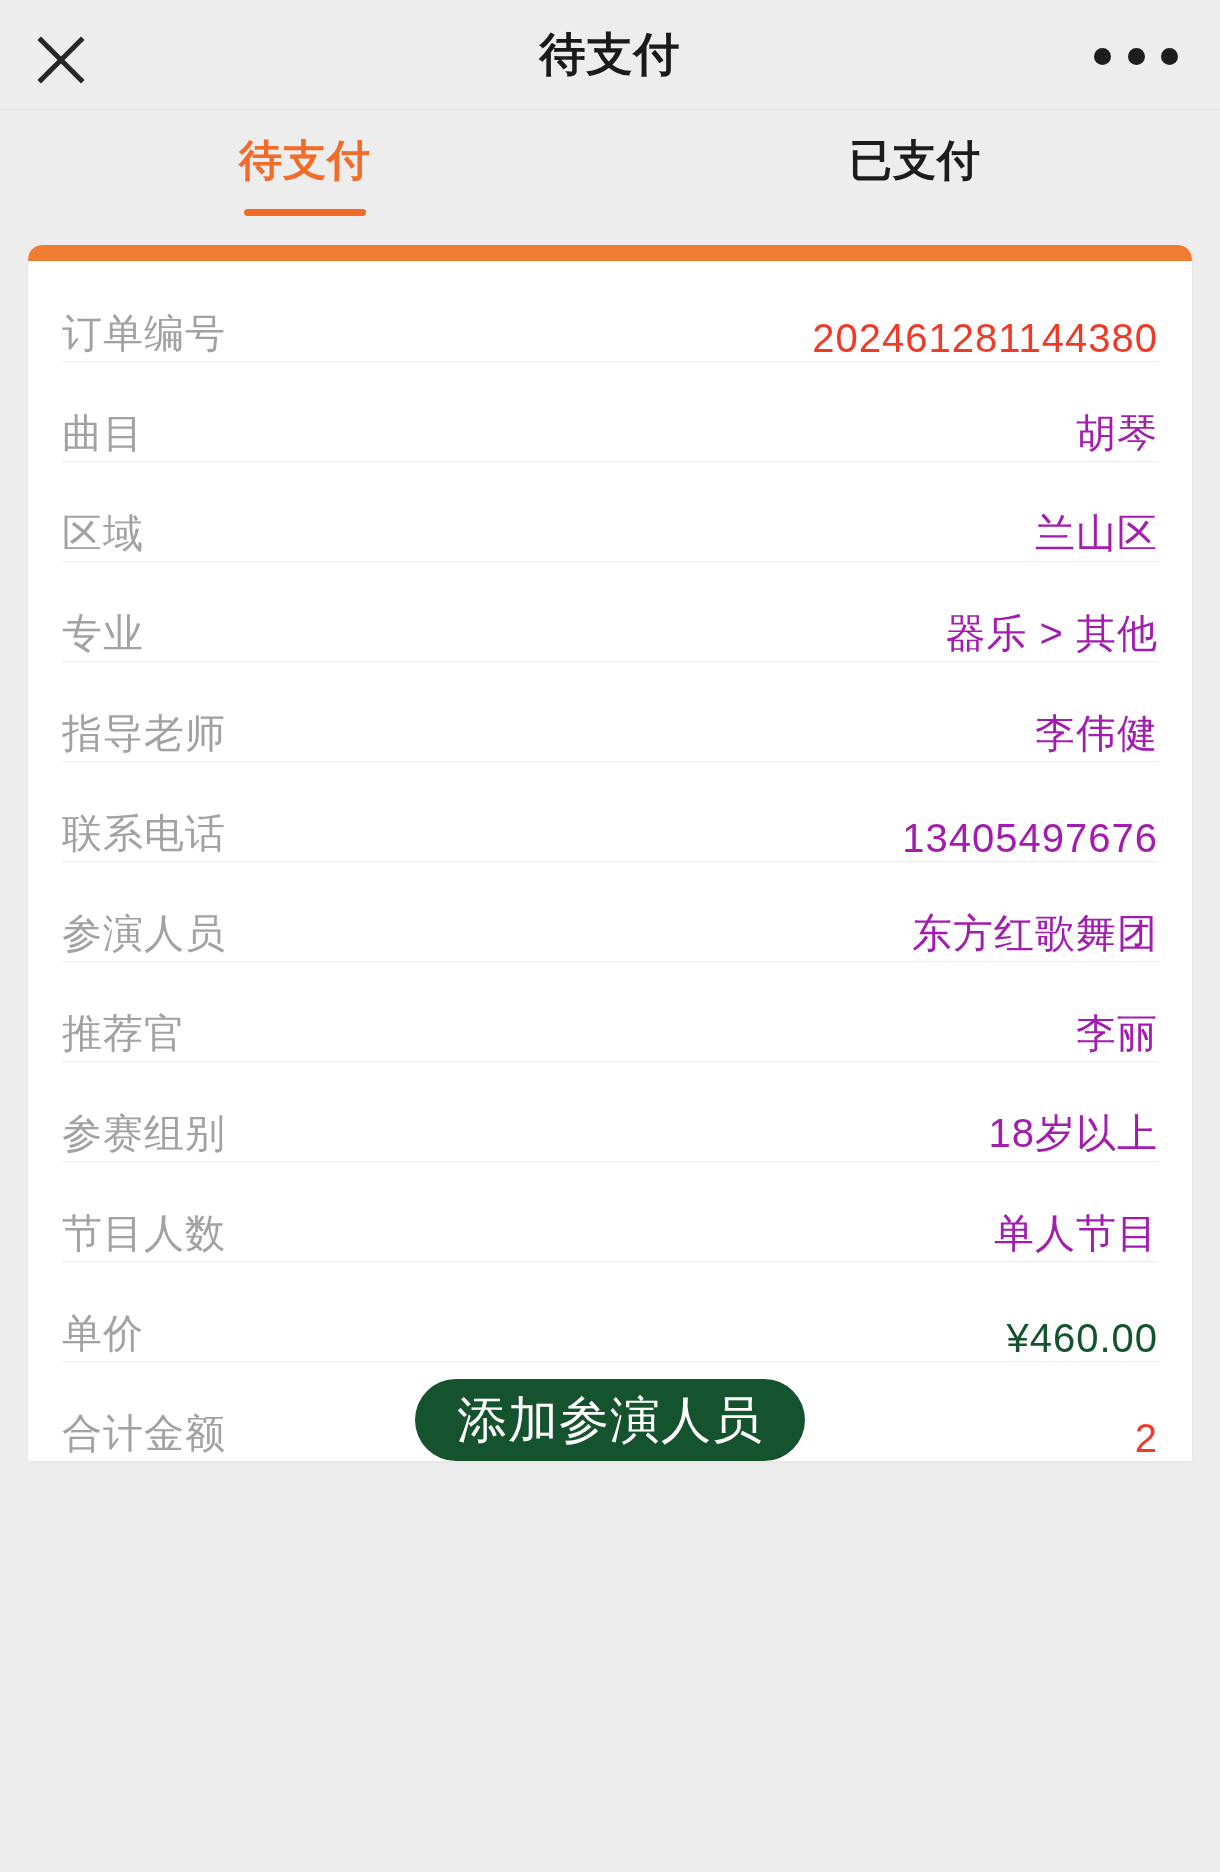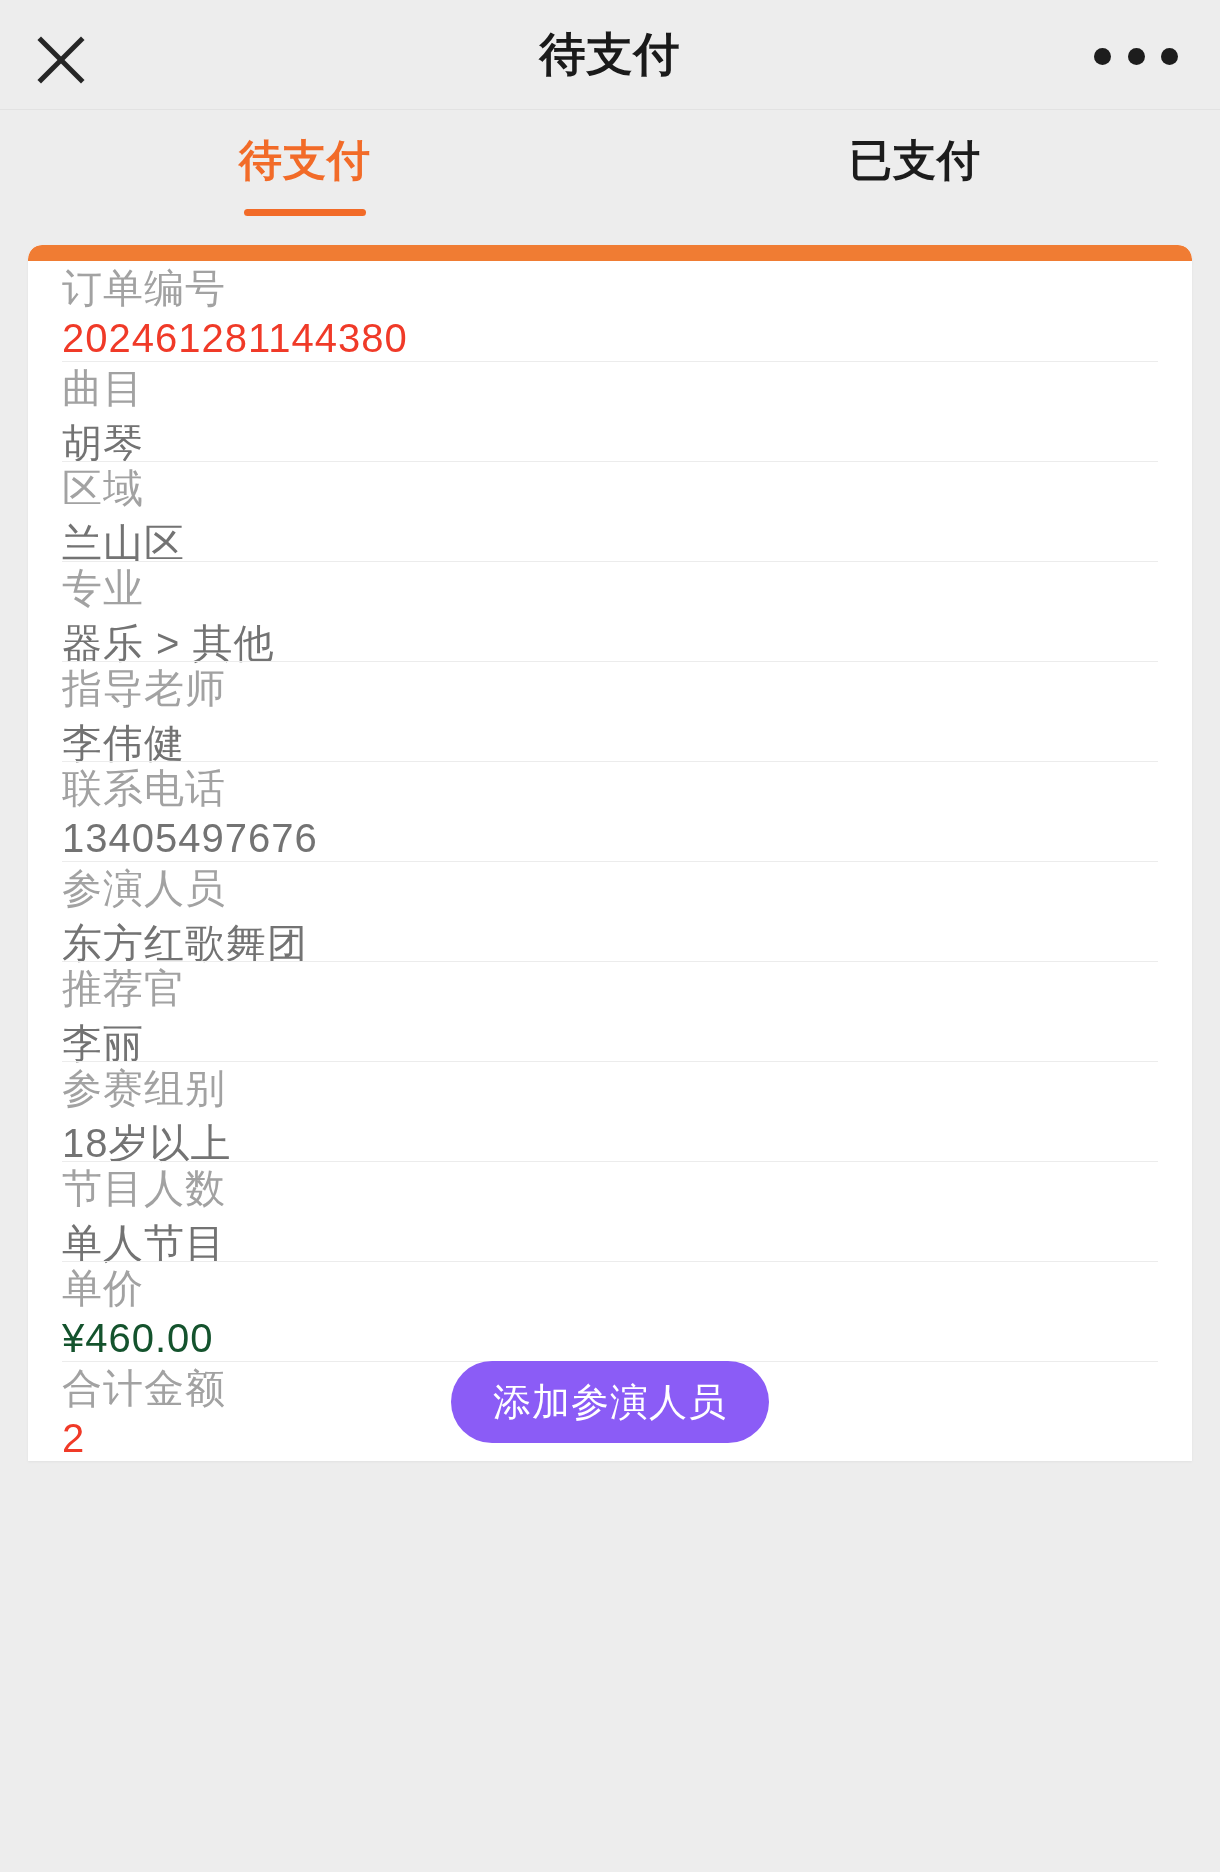--- a/index.html
+++ b/index.html
@@ -95,60 +95,59 @@
   .card-topbar {
     height:16px;
     background:#f07c33;
     border-radius:14px 14px 0 0;
   }
   .rows { padding:0 34px; }
   .row {
     position:relative;
     height:100px;
     display:flex;
-    align-items:flex-start;
+    align-items:flex-end;
     justify-content:space-between;
-    flex-direction:column;
   }
   .row + .row::before {
     content:"";
     position:absolute;
     left:0; right:0; top:0;
     height:1px;
     background:#ececec;
   }
   .row-label {
     font-size:40px;
     color:#a2a2a2;
     letter-spacing:1px;
     white-space:nowrap;
   }
   .row-value {
     font-size:40px;
-    color:#737373;
+    color:#a21caf;
     letter-spacing:1px;
     text-align:right;
     white-space:nowrap;
   }
   .row-value.red   { color:#f03a28; }
   .row-value.money { color:#14532d; }
 
   
   .row-action {
     position:absolute;
     left:0; right:0;
     display:flex;
     justify-content:center;
     pointer-events:none;
   }
   .btn-green {
     pointer-events:auto;
-    background:#8b5cf6;
+    background:#14532d;
     color:#ffffff;
-    font-size:38px;
+    font-size:50px;
     letter-spacing:1px;
     border:none;
     border-radius:46px;
     padding:0 42px;
     height:82px;
     line-height:82px;
     cursor:pointer;
     font-family:Liberation Sans, sans-serif;
     white-space:nowrap;
   }

